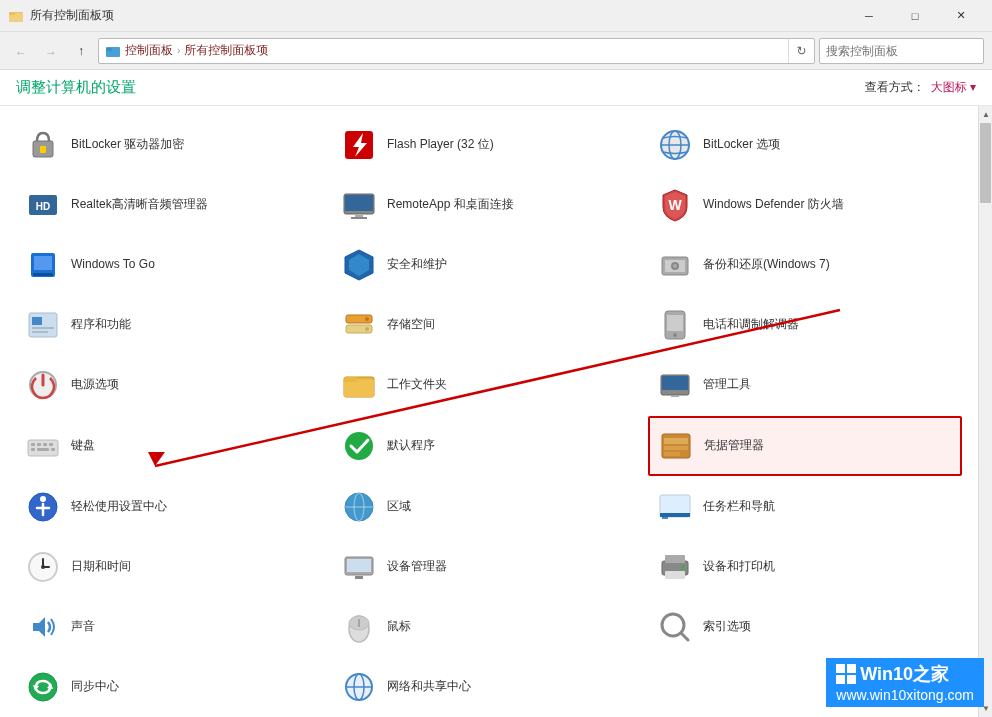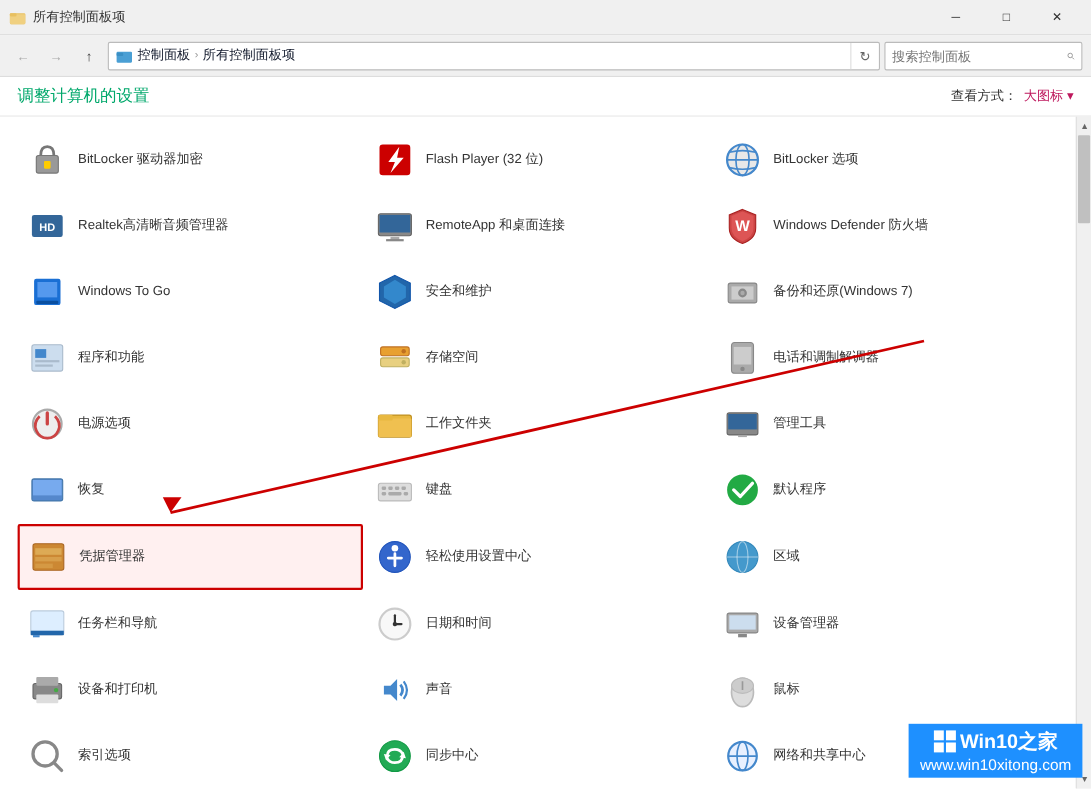--- a/index.html
+++ b/index.html
@@ -88,37 +88,37 @@
       align-items: center;
       flex: 1;
       padding: 0 6px;
       gap: 4px;
     }
     .address-separator {
       color: #999;
       font-size: 10px;
     }
     .address-path {
-      color: #0f172a;
+      color: #7f1d1d;
       font-size: 12px;
     }
     .address-refresh {
       width: 26px;
       height: 26px;
       display: flex;
       align-items: center;
       justify-content: center;
       border-left: 1px solid #ddd;
       color: #666;
       font-size: 12px;
       cursor: pointer;
     }
 
     .search-bar {
-      width: 180px;
+      width: 165px;
       height: 26px;
       border: 1px solid #bbb;
       background: #fff;
       border-radius: 2px;
       display: flex;
       align-items: center;
       padding: 0 6px;
       gap: 4px;
     }
     .search-input {
@@ -256,21 +256,21 @@
       position: absolute;
       bottom: 10px;
       right: 8px;
       background: #1e90ff;
       color: white;
       padding: 4px 10px;
       font-size: 14px;
       font-weight: bold;
       display: flex;
       flex-direction: column;
-      align-items: center;
+      align-items: flex-start;
       gap: 1px;
     }
     .watermark-logo {
       display: flex;
       align-items: center;
       gap: 4px;
       font-size: 18px;
     }
     .watermark-url {
       font-size: 14px;
@@ -506,29 +506,20 @@
                   <rect x="4" y="8" width="28" height="20" rx="2" fill="#888" stroke="#666" stroke-width="1"></rect>
                   <rect x="5" y="9" width="26" height="14" fill="#336699"></rect>
                   <rect x="14" y="28" width="8" height="2" fill="#aaa"></rect>
                 </svg>
               </div>
               <span class="item-label">管理工具</span>
             </div>
             <div class="grid-item">
               <div class="item-icon">
                 <svg width="36" height="36" viewBox="0 0 36 36">
-                  <rect x="4" y="8" width="28" height="20" rx="2" fill="#5588cc" stroke="#4477aa" stroke-width="1"></rect>
-                  <rect x="5" y="9" width="26" height="14" fill="#77aaee"></rect>
-                </svg>
-              </div>
-              <span class="item-label">恢复</span>
-            </div>
-            <div class="grid-item">
-              <div class="item-icon">
-                <svg width="36" height="36" viewBox="0 0 36 36">
                   <rect x="3" y="12" width="30" height="16" rx="2" fill="#ddd" stroke="#bbb" stroke-width="1"></rect>
                   <rect x="6" y="15" width="4" height="3" rx="1" fill="#aaa"></rect>
                   <rect x="12" y="15" width="4" height="3" rx="1" fill="#aaa"></rect>
                   <rect x="18" y="15" width="4" height="3" rx="1" fill="#aaa"></rect>
                   <rect x="24" y="15" width="4" height="3" rx="1" fill="#aaa"></rect>
                   <rect x="6" y="20" width="4" height="3" rx="1" fill="#aaa"></rect>
                   <rect x="12" y="20" width="12" height="3" rx="1" fill="#aaa"></rect>
                   <rect x="26" y="20" width="4" height="3" rx="1" fill="#aaa"></rect>
                 </svg>
               </div>

